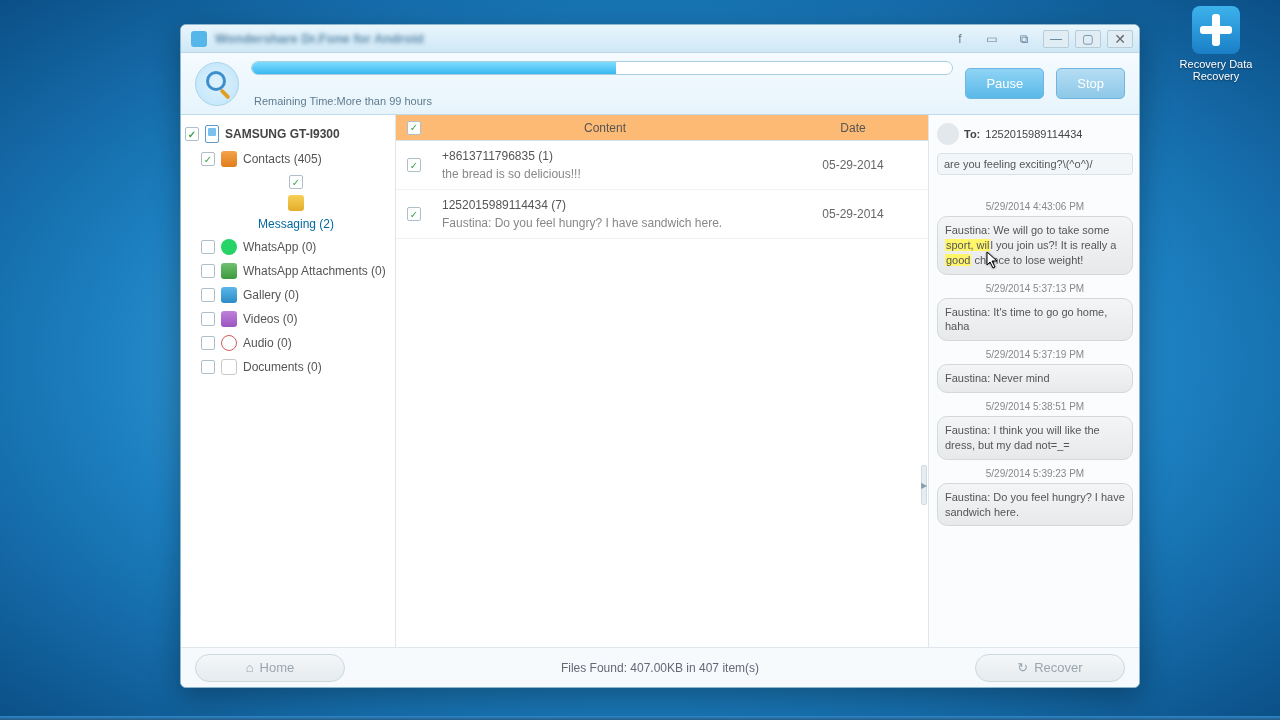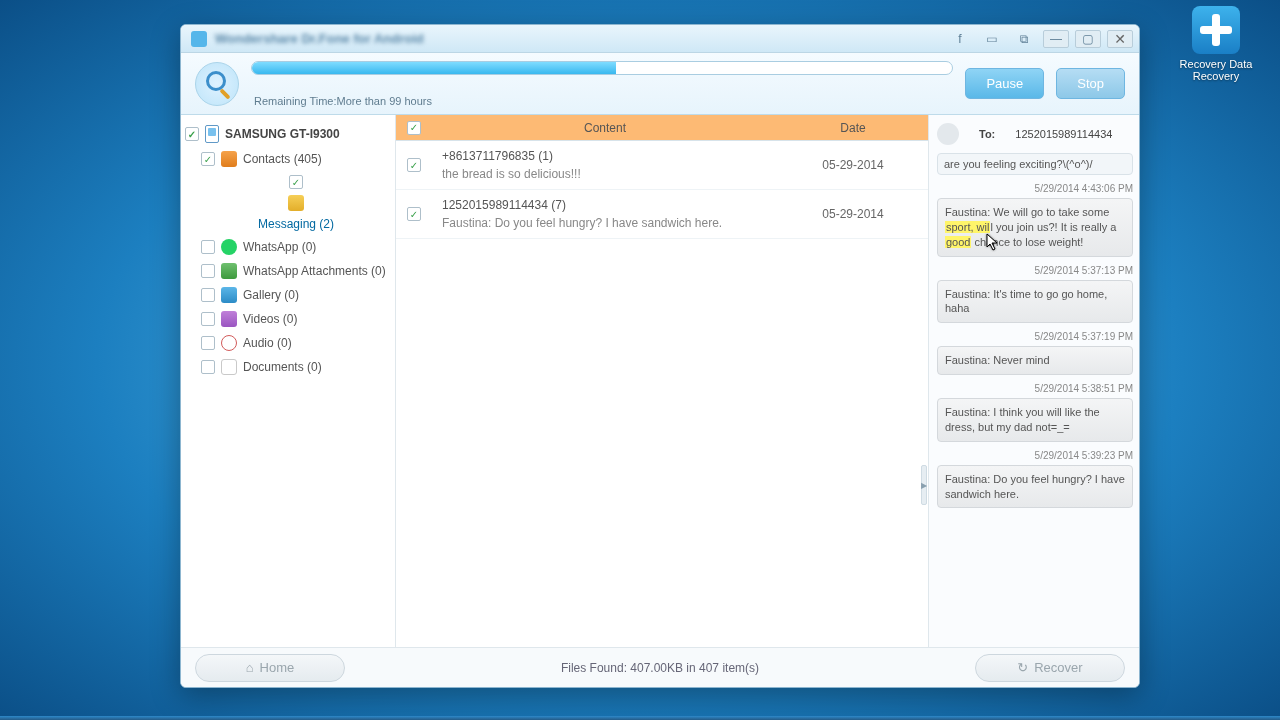--- a/index.html
+++ b/index.html
@@ -90,29 +90,29 @@
 .col-date{ width:150px; text-align:center; }
 .grid-row { display:flex; align-items:center; padding:8px 0;
   border-bottom:1px solid #eef3f6; font-size:12px; }
 .row-main { flex:1; padding:0 10px; }
 .row-title { color:#555; }
 .row-sub { color:#888; margin-top:4px; }
 .row-date { width:150px; text-align:center; color:#666; }
 
 .rightpane { width:210px; background:#fafcfe; padding:6px 6px 6px 8px;
   display:flex; flex-direction:column; overflow-y:auto; font-size:11px; color:#555; }
-.to-row { display:flex; align-items:center; gap:20px; padding:2px 0 8px; }
+.to-row { display:flex; align-items:center; gap:5px; padding:2px 0 8px; }
 .avatar { width:22px; height:22px; border-radius:50%; background:#e3e8ec; }
 .to-label { font-weight:bold; color:#444; }
 .to-num { color:#444; }
 .bubble-top { background:#f2f6f9; border:1px solid #d9e2e8; border-radius:4px;
-  padding:4px 6px; margin-bottom:0; }
-.ts { text-align:right; color:#888; font-size:10px; margin:8px 0 4px; }
+  padding:4px 6px; margin-bottom:18px; }
+.ts { text-align:center; color:#888; font-size:10px; margin:8px 0 4px; }
 .bubble { background:linear-gradient(#f4f5f6,#e7e9eb); border:1px solid #d4d8dc;
-  border-radius:4px; padding:6px 7px; line-height:1.35; position:relative;
+  border-radius:10px; padding:6px 7px; line-height:1.35; position:relative;
   margin-bottom:4px; }
 .cursor { position:absolute; width:16px; height:20px; pointer-events:none; }
 .cursor svg{ filter:drop-shadow(0 0 1px #0008); }
 .highlight { background:#fff56a; padding:0 1px; }
 
 .footer { height:40px; border-top:1px solid #dfe7ec; background:#f7fafc;
   display:flex; align-items:center; padding:0 14px; }
 .ft-btn { width:150px; height:28px; border-radius:14px; border:1px solid #cdd7de;
   background:linear-gradient(#f4f7f9,#e5ebef); color:#9aa6ad; font-size:13px;
   display:flex; align-items:center; justify-content:center; gap:6px; cursor:default; }

